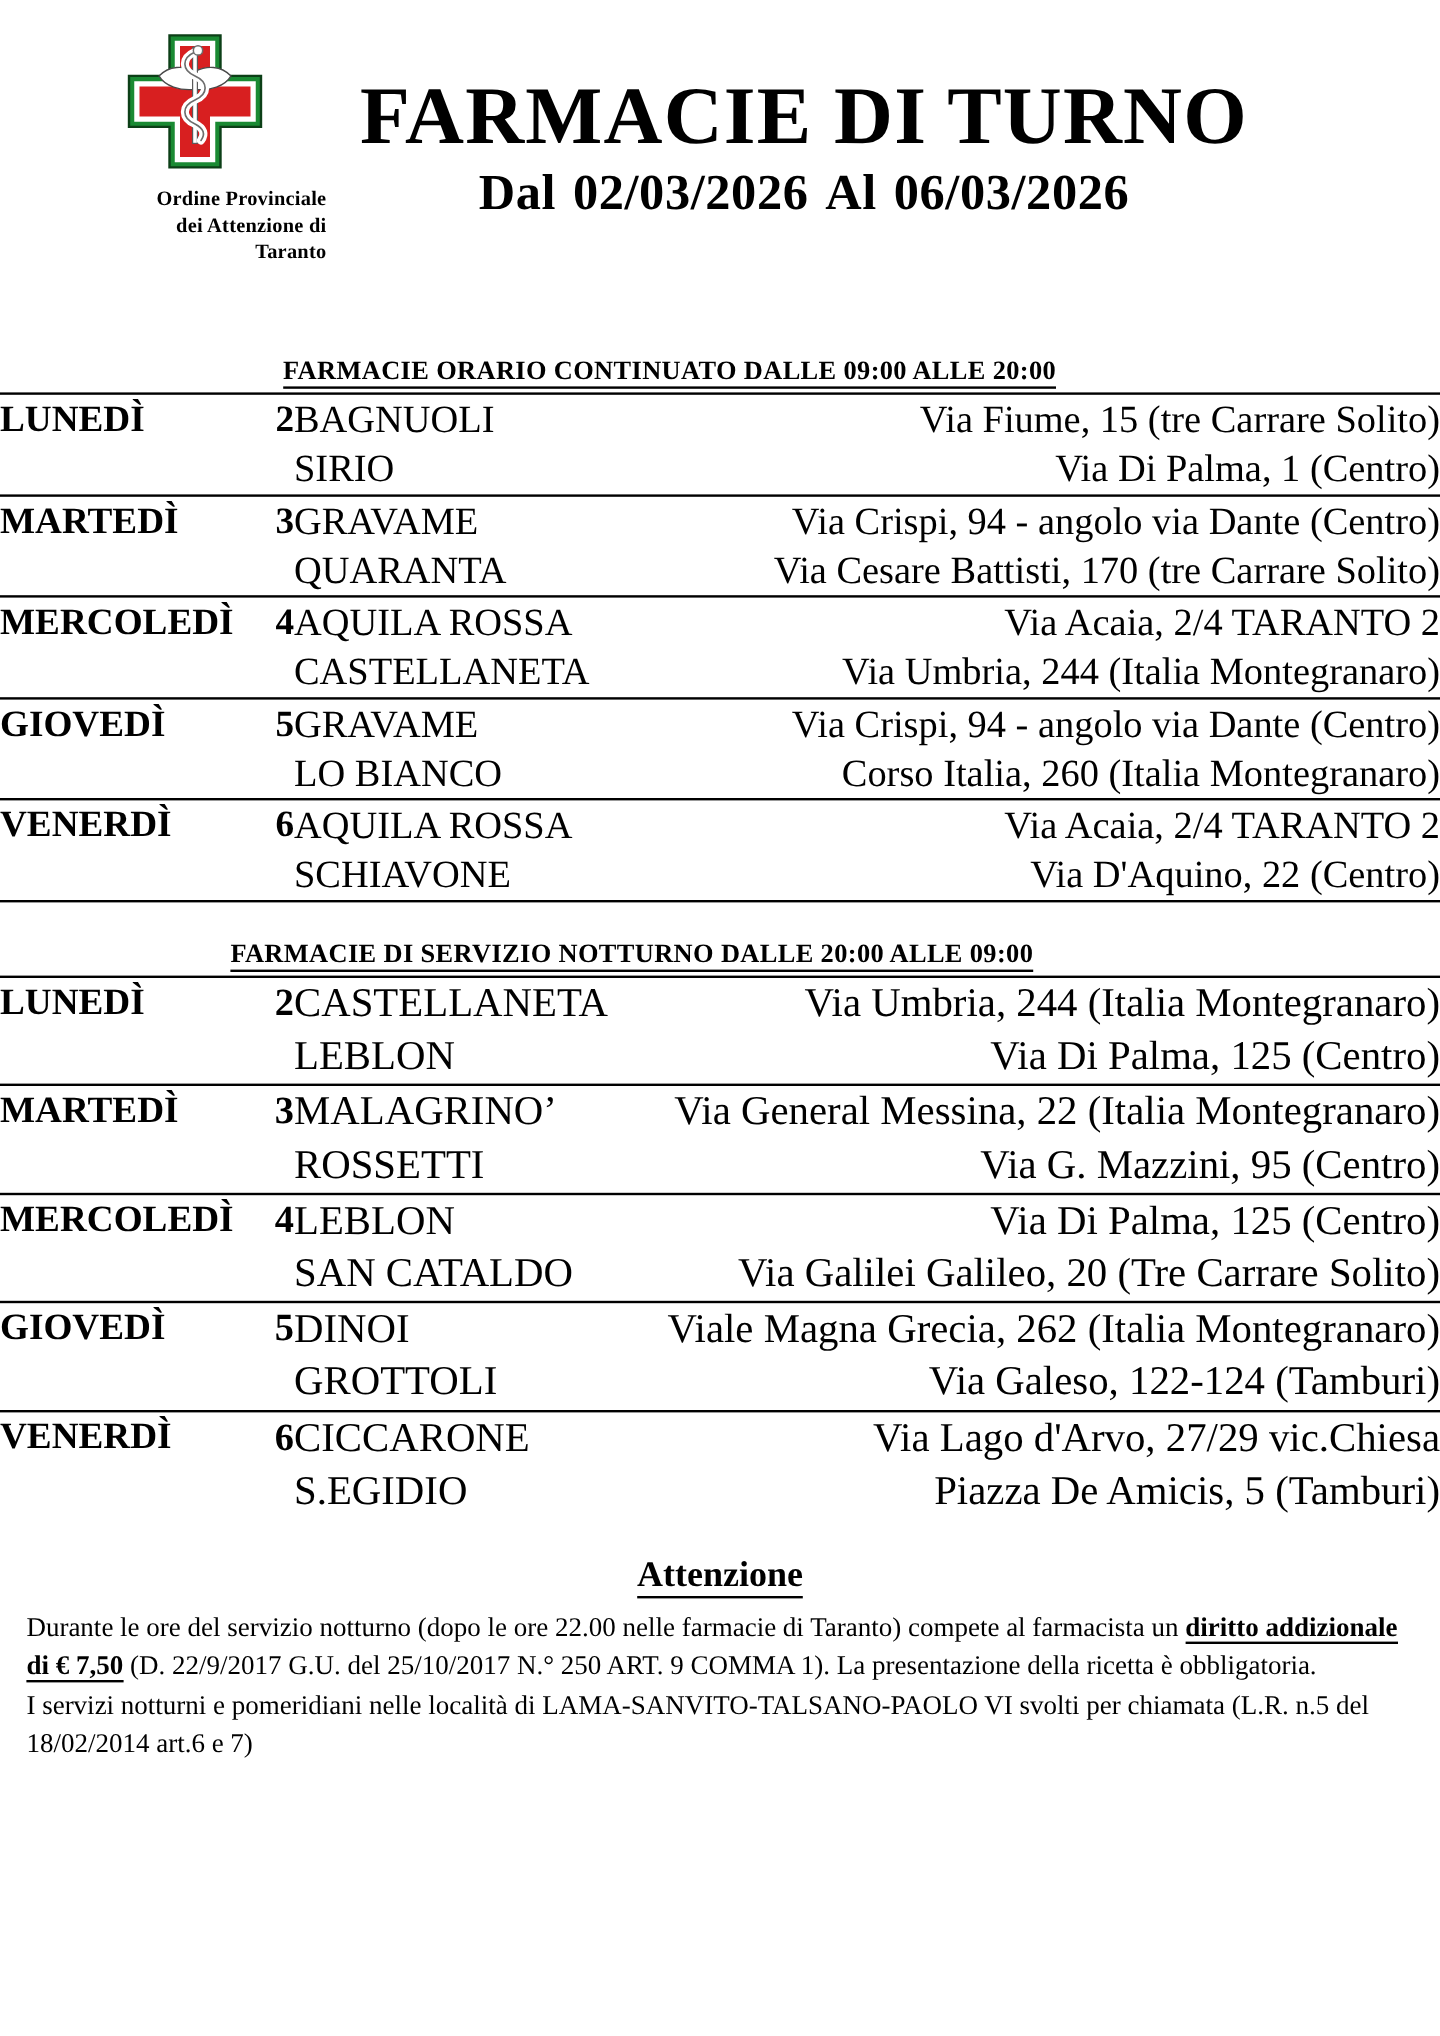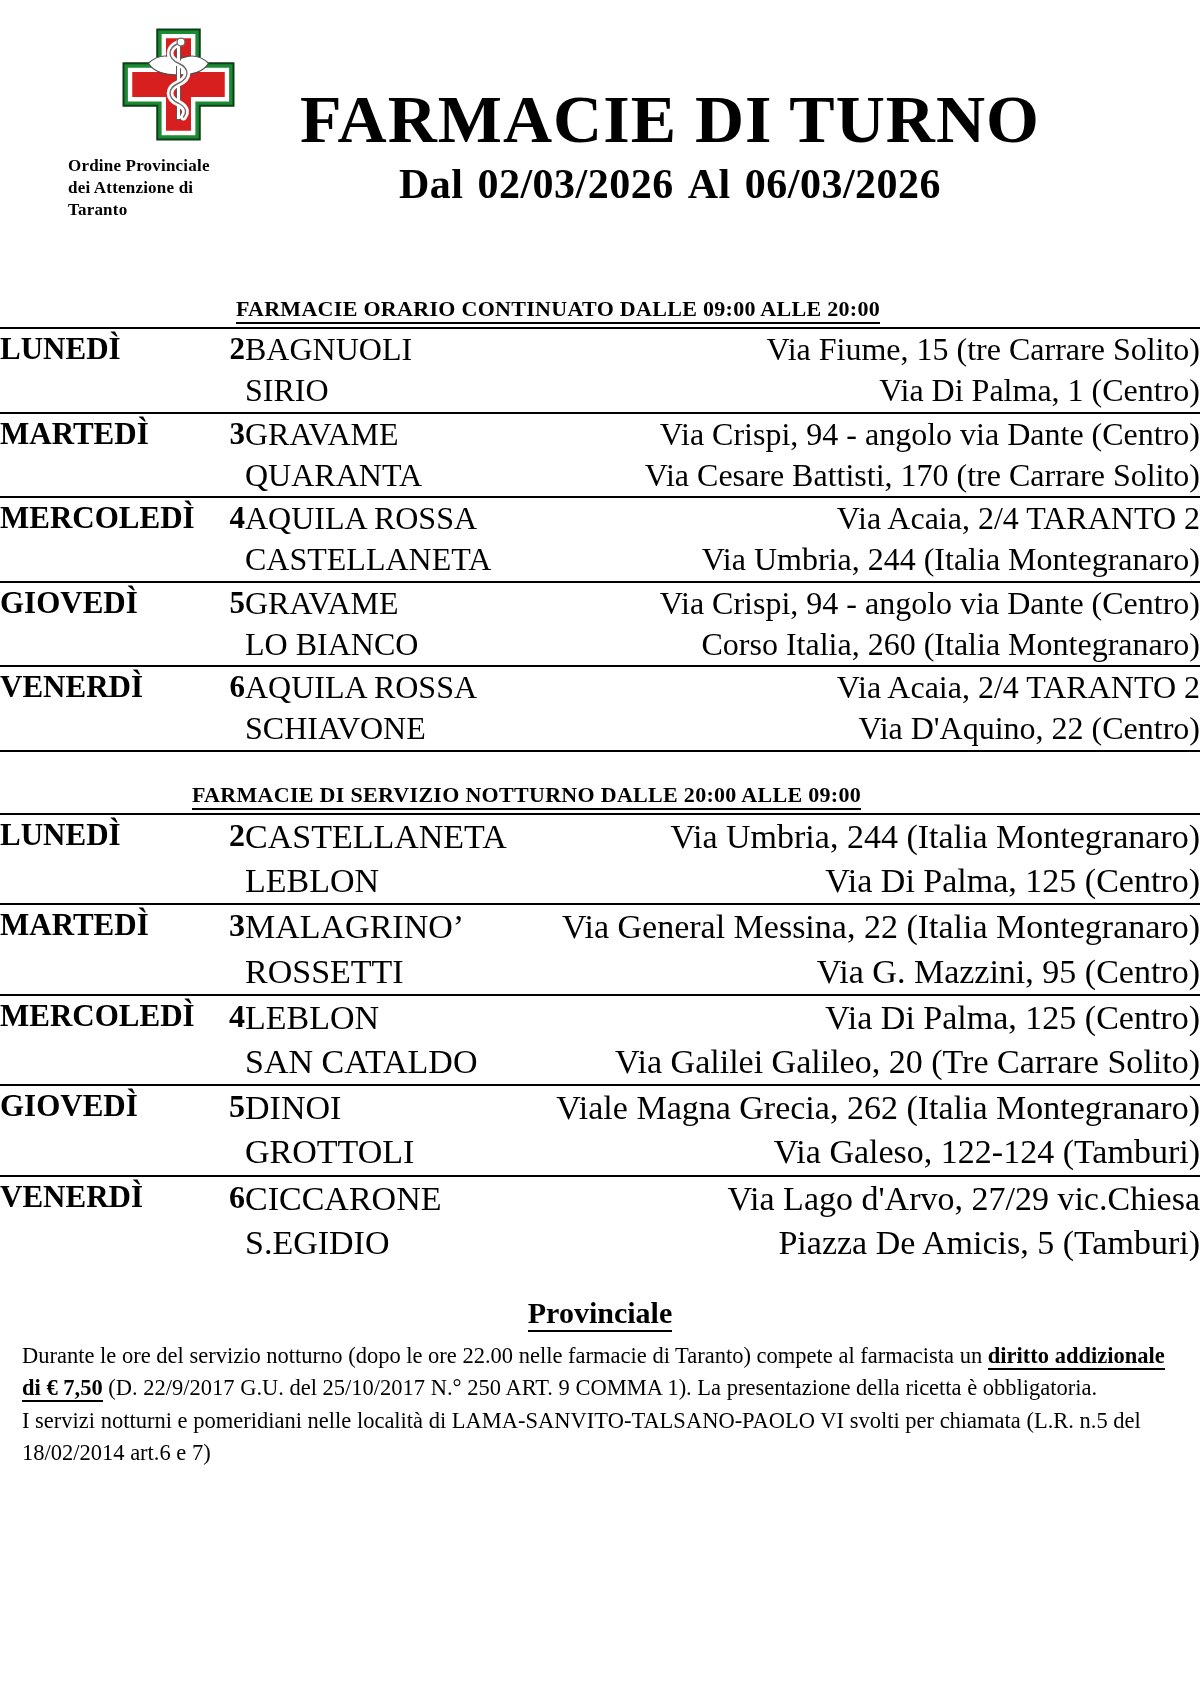--- a/index.html
+++ b/index.html
@@ -19,24 +19,24 @@
     background: #ffffff;
   }
 
   
   .header {
     position: relative;
     height: 268px;
   }
   .logo-block {
     position: absolute;
-    left: 68px;
+    left: 52px;
     top: 22px;
     width: 220px;
-    text-align: left;
+    text-align: right;
   }
   .logo-cross {
     width: 125px;
     height: 125px;
     margin: 0 auto;
     position: relative;
   }
   .logo-cross svg { display: block; }
   .logo-caption {
     margin-top: 8px;
@@ -45,21 +45,20 @@
     font-size: 17px;
     line-height: 1.28;
     letter-spacing: 0.2px;
   }
   .title-block {
     position: absolute;
     left: 270px;
     top: 62px;
     width: 800px;
     text-align: center;
-    margin-top: 23px;
   }
   .main-title {
     font-size: 68px;
     font-weight: bold;
     letter-spacing: 1px;
     line-height: 1.02;
     white-space: nowrap;
   }
   .date-line {
     margin-top: 6px;
@@ -356,21 +355,21 @@
           <td class="cell-num"></td>
           <td class="cell-name">S.EGIDIO</td>
           <td class="cell-addr">Piazza De Amicis, 5 (Tamburi)</td>
         </tr>
       </tbody>
     </table>
   </div>
 
   <div class="footer">
     <div class="att-title">
-      <span>Provinciale</span>
+      <span>Attenzione</span>
     </div>
     <div class="att-body">
       <p><span>Durante le ore del servizio notturno (dopo le ore 22.00 nelle farmacie di Taranto) compete al farmacista un </span><span class="bold-underline">diritto addizionale di € 7,50</span><span> (D. 22/9/2017 G.U. del 25/10/2017 N.° 250 ART. 9 COMMA 1). La presentazione della ricetta è obbligatoria.</span></p>
       <p>I servizi notturni e pomeridiani nelle località di LAMA-SANVITO-TALSANO-PAOLO VI svolti per chiamata (L.R. n.5 del 18/02/2014 art.6 e 7)</p>
     </div>
   </div>
 
 </div>
 
 </body></html>

